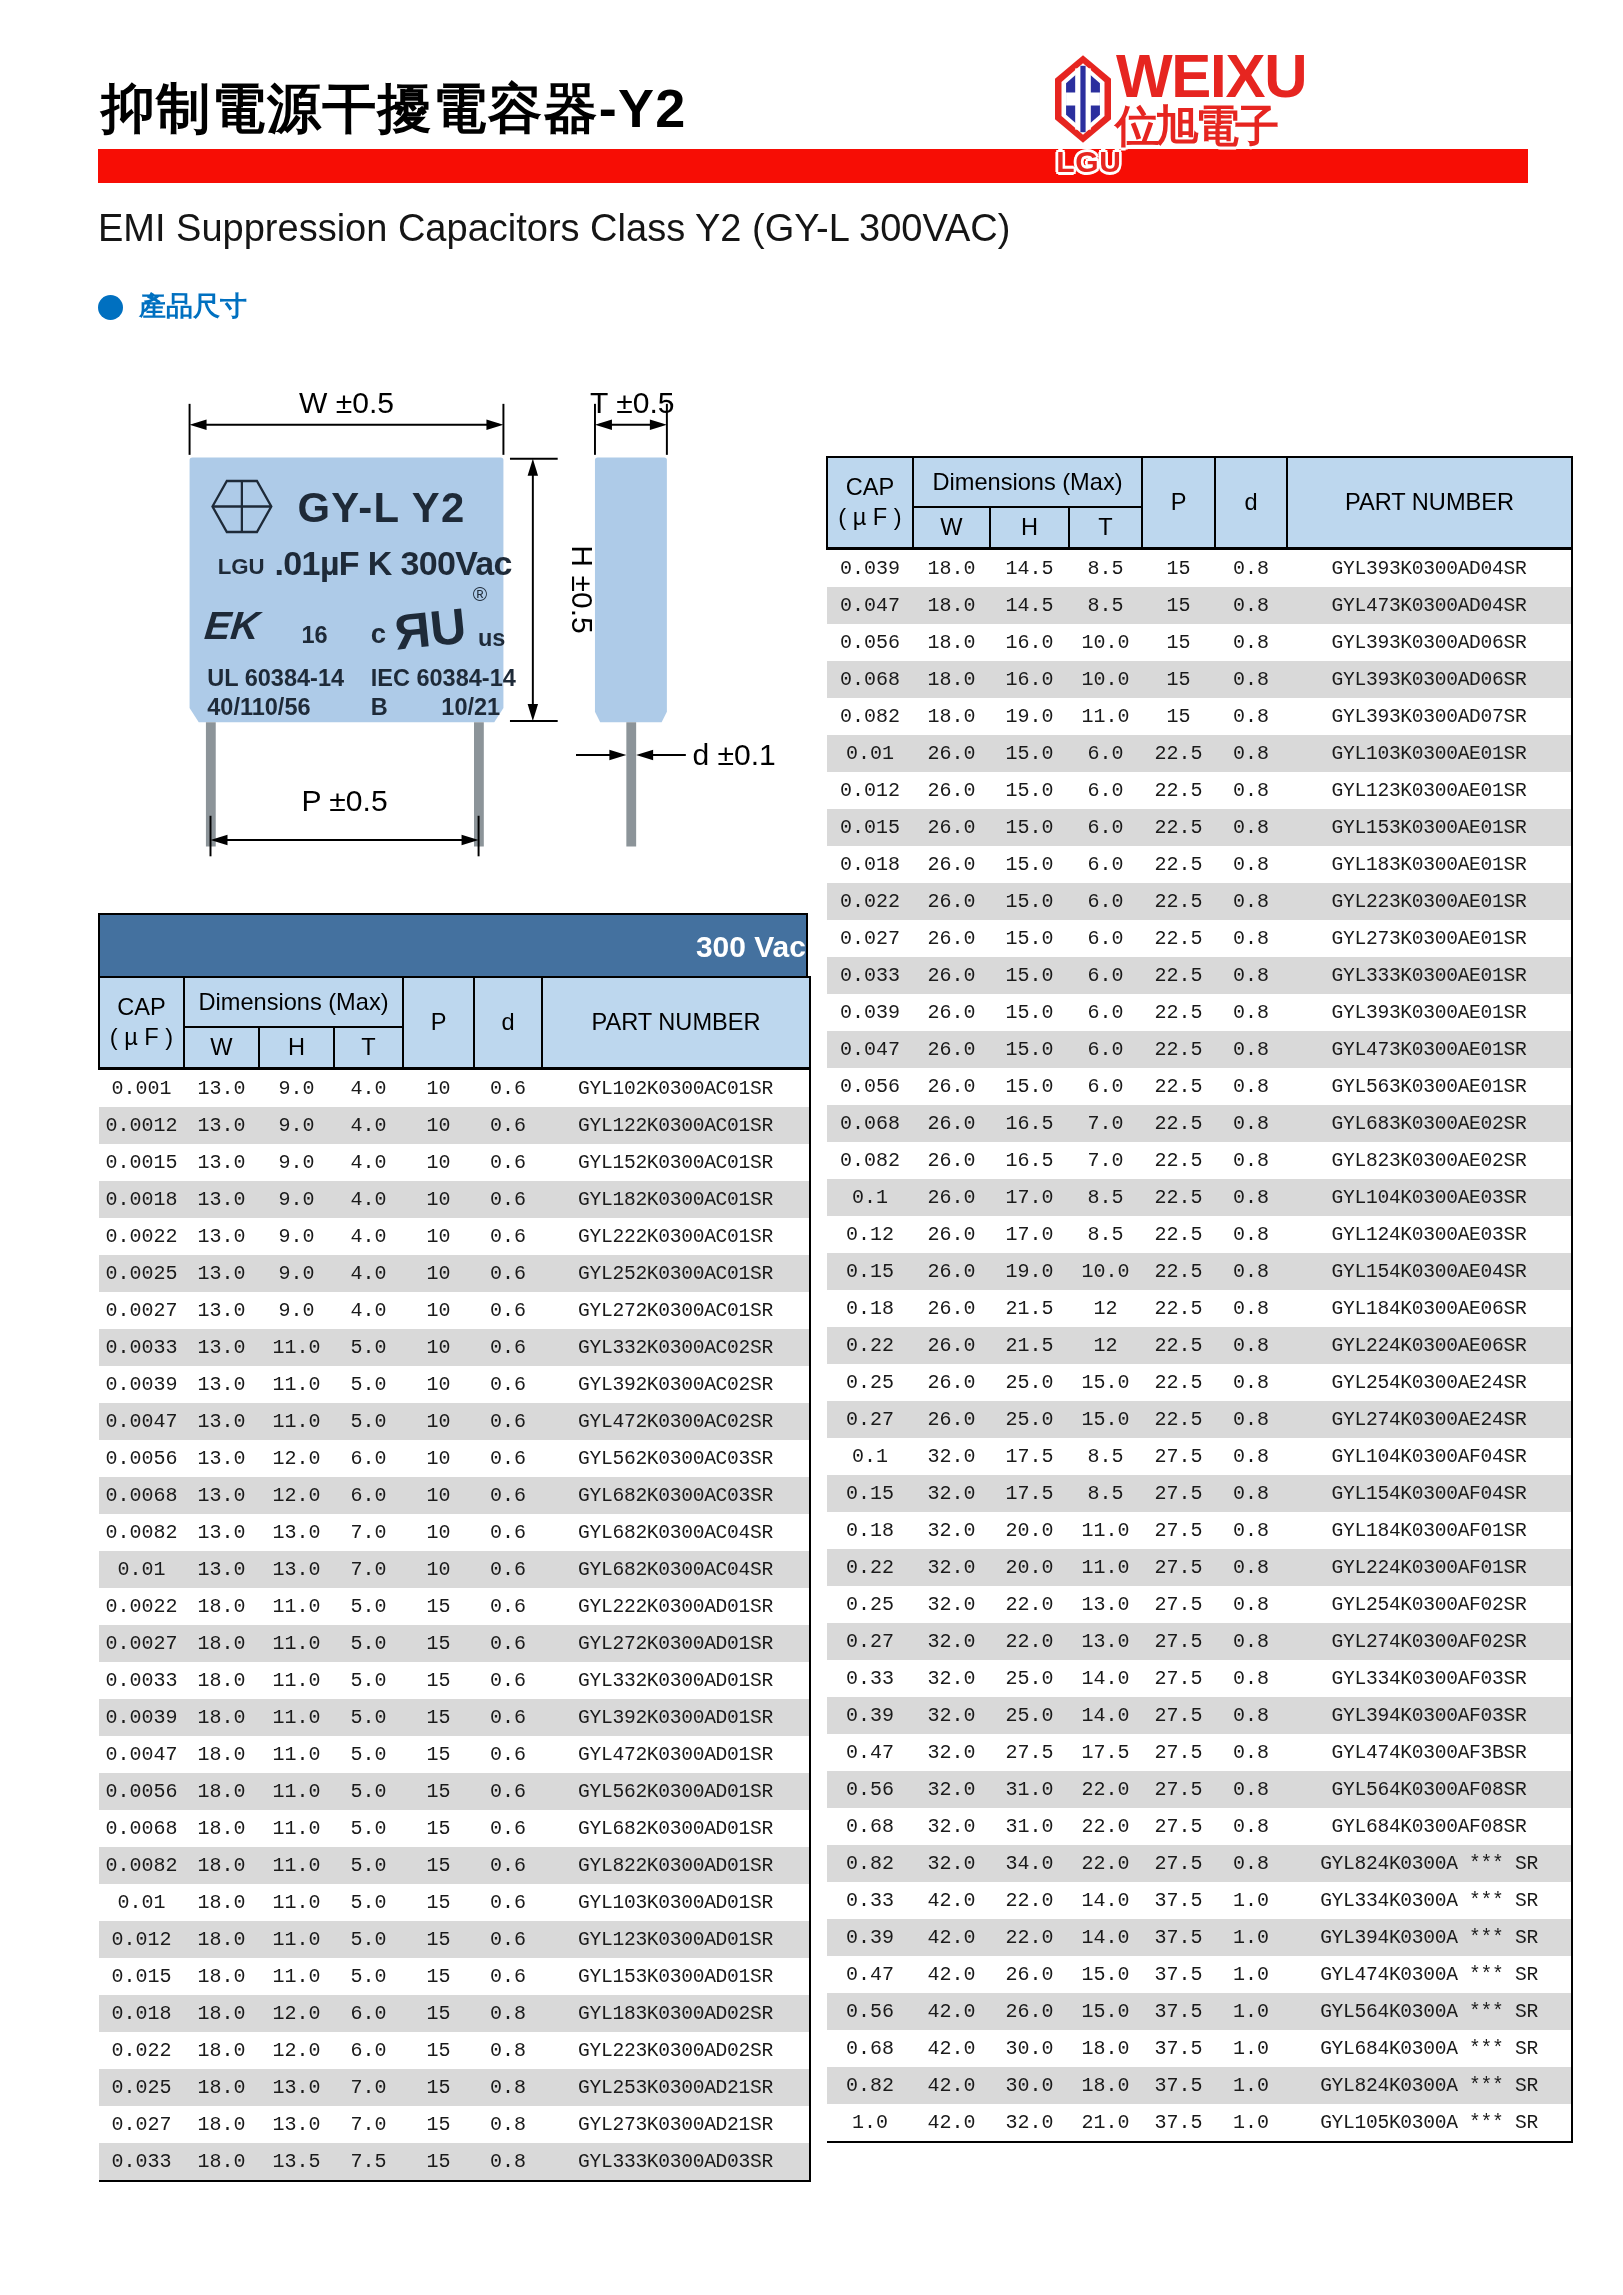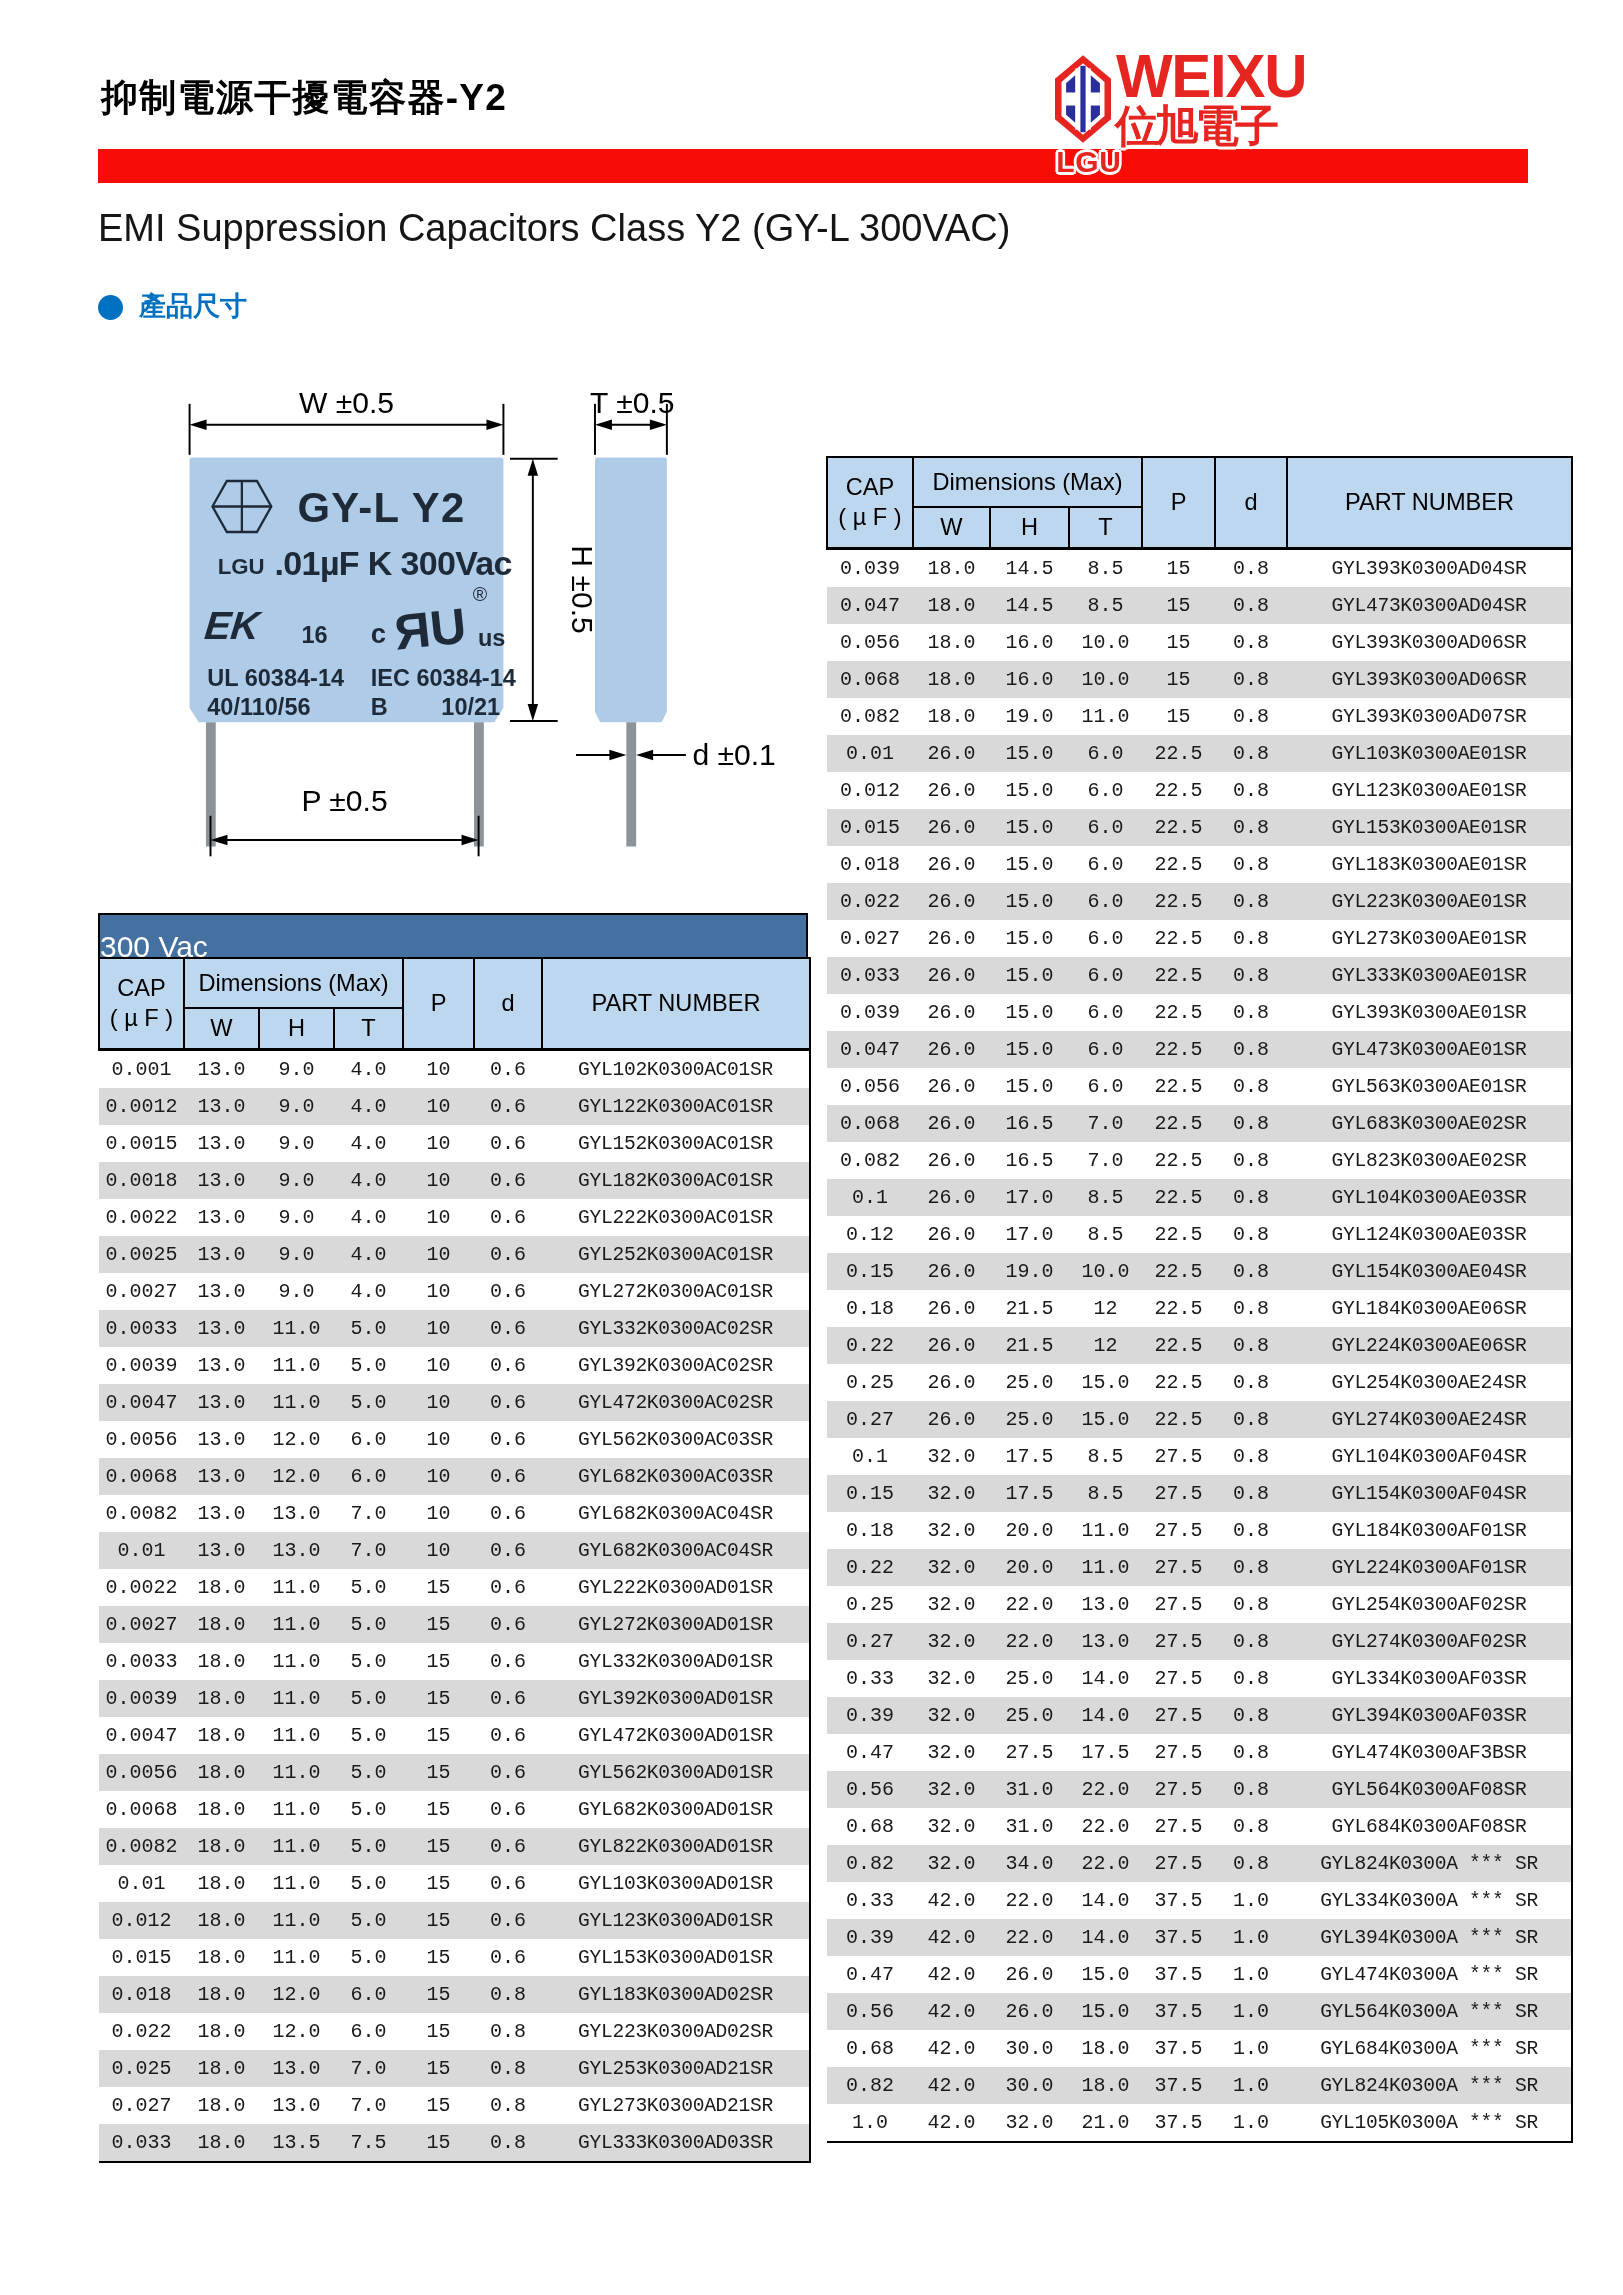--- a/index.html
+++ b/index.html
@@ -1,21 +1,21 @@
 <!DOCTYPE html>
 <html style="font-size:10.5px"><head>
 <meta charset="utf-8">
 <style>
   html,body{margin:0;padding:0;}
   body{
     width:1623px;height:2295px;position:relative;background:#ffffff;
     font-family:"Liberation Sans", sans-serif;color:#000;
   }
   
-  .cn-title{position:absolute;left:101px;top:73px;font-size:37px;font-weight:bold;letter-spacing:1.3px;}
+  .cn-title{position:absolute;left:101px;top:73px;font-size:54px;font-weight:bold;letter-spacing:1.3px;}
   .red-bar{position:absolute;left:98px;top:149px;width:1430px;height:34px;background:#f70d05;}
   .logo-wrap{position:absolute;left:1051px;top:51px;width:484px;height:137px;}
   .logo-hex{position:absolute;left:3.9px;top:3.9px;}
   .logo-weixu{
     position:absolute;left:65px;top:-9.2px;font-size:60px;font-weight:800;color:#e62520;
     letter-spacing:-1.3px;transform:scaleY(1.02);white-space:nowrap;
   }
   .logo-cjk{
     position:absolute;left:64px;top:46px;font-size:44px;font-weight:900;color:#e62520;
     letter-spacing:-3.9px;white-space:nowrap;
@@ -32,22 +32,22 @@
   .section-line{position:absolute;left:98px;top:288px;height:37px;}
   .section-dot{position:absolute;left:0;top:6.5px;width:25px;height:25px;border-radius:50%;background:#0070c0;}
   .section-text{position:absolute;left:41px;top:0;font-size:27px;font-weight:bold;color:#0070c0;white-space:nowrap;}
   
   .diagram{position:absolute;left:114px;top:379px;width:720px;height:510px;}
   
   .tbl{position:absolute;box-sizing:border-box;}
   .tbl-left{left:98px;top:913px;width:710px;}
   .tbl-right{left:826px;top:458px;width:746px;}
   .banner{
-    box-sizing:border-box;height:46px;line-height:63px;background:#44719f;color:#fff;
-    font-size:30px;font-weight:normal;text-align:left;border:2px solid #000;
+    box-sizing:border-box;height:65px;line-height:63px;background:#44719f;color:#fff;
+    font-size:30px;font-weight:bold;text-align:right;border:2px solid #000;
   }
   table.spec{width:100%;border-collapse:collapse;table-layout:fixed;margin-top:-2px;}
   table.spec thead th{
     background:#bdd7ee;border:2px solid #000;font-weight:500;font-size:23.6px;
     text-align:center;vertical-align:middle;padding:0;
   }
   table.spec thead tr.r1 th{height:48px;}
   table.spec thead tr.r2 th{height:39px;}
   table.spec thead th.cap-th div{line-height:1.25;}
   table.spec{border:2px solid #000;}

